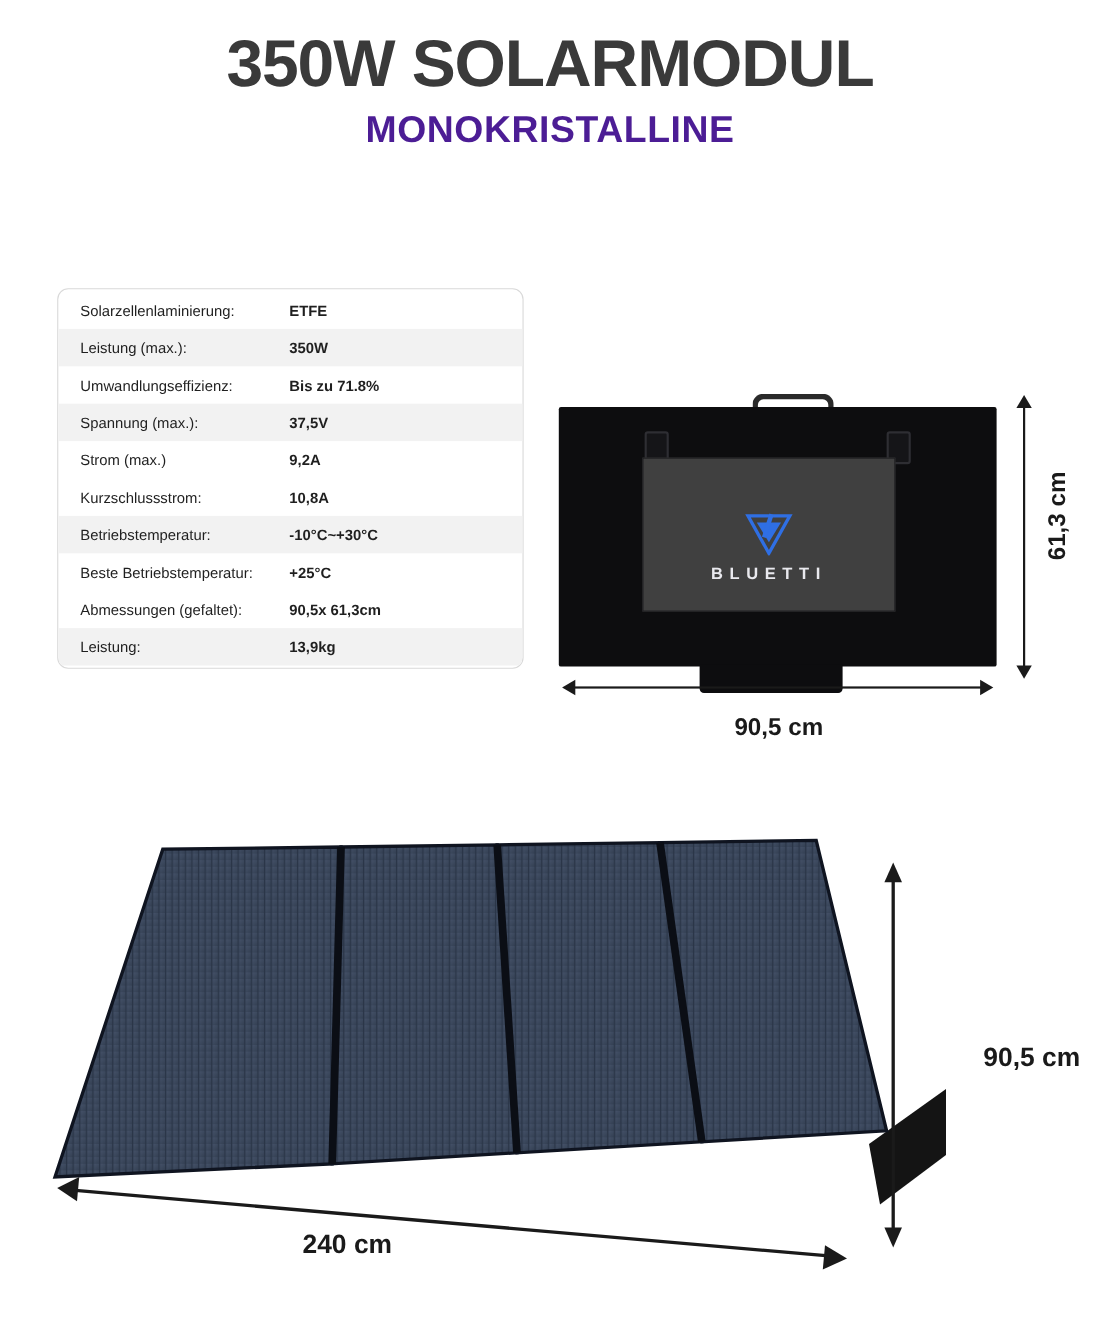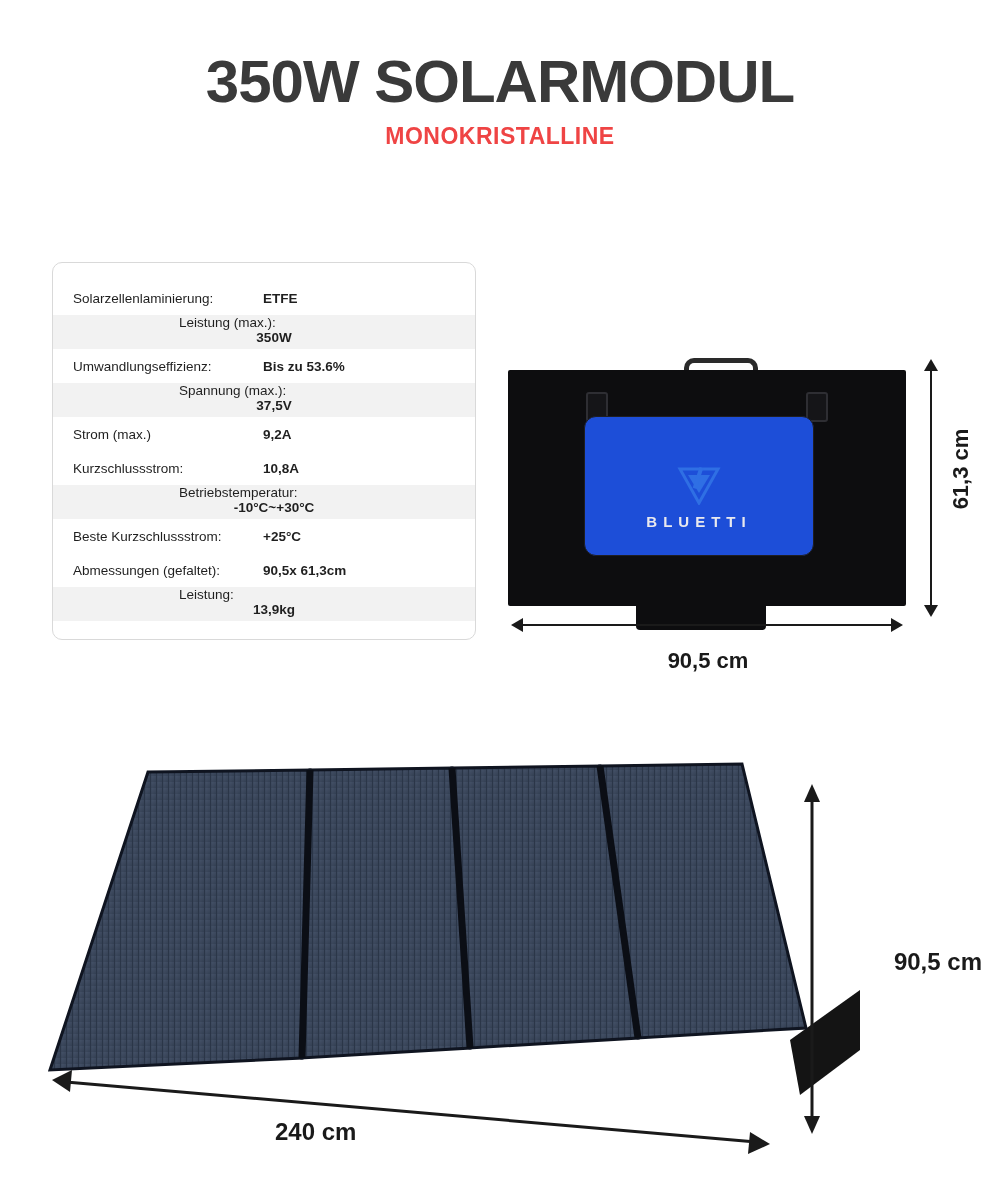--- a/index.html
+++ b/index.html
@@ -6,56 +6,56 @@
   html, body {
     width: 1000px; height: 1200px;
     background: #ffffff;
     font-family: "Liberation Sans", sans-serif;
     color: #2b2b2b;
     overflow: hidden;
   }
   .page { position: relative; width: 1000px; height: 1200px; }
 
   
-  .title-block { text-align: center; padding-top: 50px; }
+  .title-block { text-align: center; padding-top: 26px; }
   .main-title {
     font-size: 60px;
     font-weight: 800;
     letter-spacing: -1px;
     color: #3a3a3a;
     line-height: 1.05;
   }
   .sub-title {
-    font-size: 23px;
+    font-size: 34px;
     font-weight: 700;
-    color: #ef4444;
+    color: #4c1d95;
     letter-spacing: 0.5px;
     margin-top: 10px;
   }
 
   
   .spec-card {
     position: absolute;
     left: 52px;
     top: 262px;
     width: 424px;
     border: 1px solid #d9d9d9;
     border-radius: 10px;
     background: #ffffff;
     overflow: hidden;
-    padding: 18px 0;
+    padding: 2px 0;
   }
   .spec-row {
     display: flex;
     align-items: center;
     height: 34px;
     padding: 0 0 0 20px;
     font-size: 13.5px;
   }
-  .spec-row.alt { background: #f2f2f2; flex-direction: column; }
+  .spec-row.alt { background: #f2f2f2; }
   .spec-label { width: 190px; color: #1f1f1f; }
   .spec-value { color: #1f1f1f; font-weight: 600; }
 
   
   .folded-wrap {
     position: absolute;
     left: 508px;
     top: 352px;
     width: 460px;
     height: 340px;
@@ -74,22 +74,22 @@
     left: 0; top: 18px;
     width: 398px; height: 236px;
     background: #0d0d0f;
     border-radius: 2px;
   }
   .bag-inner {
     position: absolute;
     left: 76px; top: 46px;
     width: 230px; height: 140px;
     border: 1px solid #1e1e22;
-    border-radius: 12px;
-    background: #1d4ed8;
+    border-radius: 0;
+    background: #404040;
   }
   .buckle {
     position: absolute;
     top: 22px;
     width: 22px; height: 30px;
     background: #151518;
     border: 2px solid #2e2e33;
     border-radius: 3px;
   }
   .buckle.left { left: 78px; }
@@ -192,40 +192,40 @@
     <div class="spec-row">
       <span class="spec-label">Solarzellenlaminierung:</span>
       <span class="spec-value">ETFE</span>
     </div>
     <div class="spec-row alt">
       <span class="spec-label">Leistung (max.):</span>
       <span class="spec-value">350W</span>
     </div>
     <div class="spec-row">
       <span class="spec-label">Umwandlungseffizienz:</span>
-      <span class="spec-value">Bis zu 53.6%</span>
+      <span class="spec-value">Bis zu 71.8%</span>
     </div>
     <div class="spec-row alt">
       <span class="spec-label">Spannung (max.):</span>
       <span class="spec-value">37,5V</span>
     </div>
     <div class="spec-row">
       <span class="spec-label">Strom (max.)</span>
       <span class="spec-value">9,2A</span>
     </div>
     <div class="spec-row">
       <span class="spec-label">Kurzschlussstrom:</span>
       <span class="spec-value">10,8A</span>
     </div>
     <div class="spec-row alt">
       <span class="spec-label">Betriebstemperatur:</span>
       <span class="spec-value">-10°C~+30°C</span>
     </div>
     <div class="spec-row">
-      <span class="spec-label">Beste Kurzschlussstrom:</span>
+      <span class="spec-label">Beste Betriebstemperatur:</span>
       <span class="spec-value">+25°C</span>
     </div>
     <div class="spec-row">
       <span class="spec-label">Abmessungen (gefaltet):</span>
       <span class="spec-value">90,5x 61,3cm</span>
     </div>
     <div class="spec-row alt">
       <span class="spec-label">Leistung:</span>
       <span class="spec-value">13,9kg</span>
     </div>

